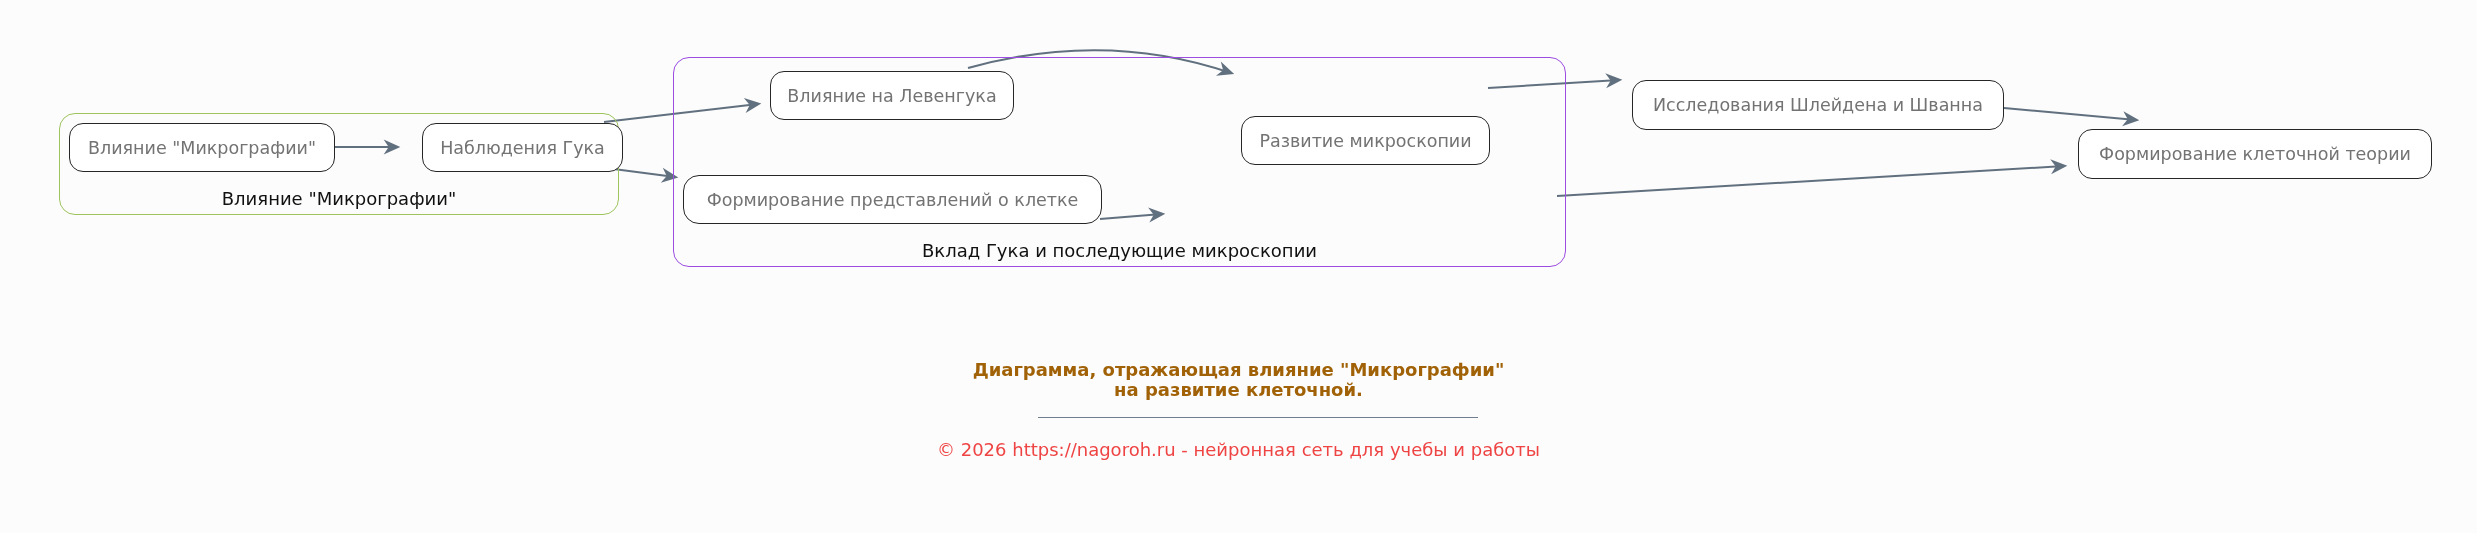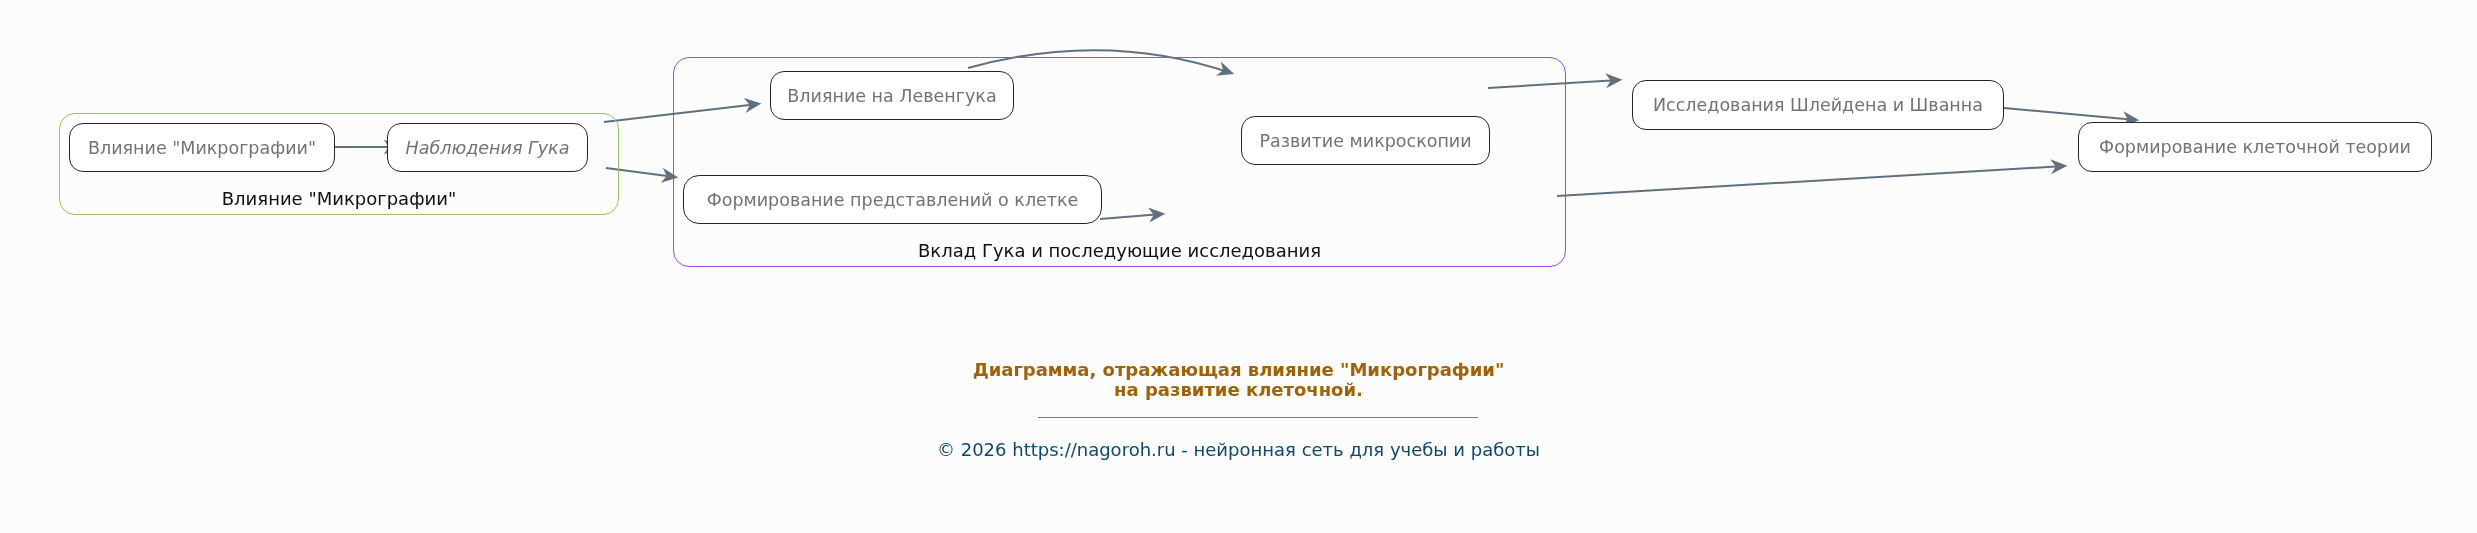--- a/index.html
+++ b/index.html
@@ -29,21 +29,21 @@
     position:absolute;left:0;width:2477px;text-align:center;
   }
   .caption-title{
     top:360px;font-size:18px;font-weight:bold;color:#a16207;line-height:20px;
   }
   .caption-divider{
     position:absolute;top:417px;left:1038px;width:440px;height:0;
     border-top:1.6px solid #707e8f;
   }
   .caption-copyright{
-    top:439px;font-size:18px;color:#0c4a6e;
+    top:439px;font-size:18px;color:#ef4444;
   }
 </style>
 </head>
 <body>
 
 <div class="canvas">
 
   <svg class="edge-layer" width="2477" height="533" viewBox="0 0 2477 533">
     <defs>
       <marker id="arrowhead" viewBox="0 0 12 12" refX="9" refY="6" markerWidth="10" markerHeight="10" orient="auto">
@@ -58,37 +58,37 @@
     <path class="edge" d="M1100,219 L1162,214" marker-end="url(#arrowhead)"></path>
     <path class="edge" d="M2004,108 L2136,120" marker-end="url(#arrowhead)"></path>
     <path class="edge" d="M1557,196 L2064,166" marker-end="url(#arrowhead)"></path>
   </svg>
 
   <div class="group group-green" style="left:59px;top:113px;width:558px;height:100px;">
     <div class="group-label">Влияние "Микрографии"</div>
   </div>
 
   <div class="group group-purple" style="left:673px;top:57px;width:891px;height:208px;">
-    <div class="group-label">Вклад Гука и последующие исследования</div>
+    <div class="group-label">Вклад Гука и последующие микроскопии</div>
   </div>
 
   <div class="node" style="left:69px;top:123px;width:264px;height:47px;">Влияние "Микрографии"</div>
 
-  <div class="node" style="left:387px;top:123px;width:199px;height:47px;font-style:italic;">Наблюдения Гука</div>
+  <div class="node" style="left:422px;top:123px;width:199px;height:47px;">Наблюдения Гука</div>
 
   <div class="node" style="left:770px;top:71px;width:242px;height:47px;">Влияние на Левенгука</div>
 
   <div class="node" style="left:1241px;top:70px;width:247px;height:47px;margin-top:46px;">Развитие микроскопии</div>
 
   <div class="node" style="left:683px;top:175px;width:417px;height:47px;border-radius:16px;">Формирование представлений о клетке</div>
 
 
   <div class="node" style="left:1632px;top:80px;width:370px;height:48px;">Исследования Шлейдена и Шванна</div>
 
-  <div class="node" style="left:2078px;top:122px;width:352px;height:48px;">Формирование клеточной теории</div>
+  <div class="node" style="left:2078px;top:129px;width:352px;height:48px;">Формирование клеточной теории</div>
 
   <div class="caption caption-title">
     <div>Диаграмма, отражающая влияние "Микрографии"</div>
     <div>на развитие клеточной.</div>
   </div>
 
   <div class="caption-divider"></div>
 
   <div class="caption caption-copyright">© 2026 https://nagoroh.ru - нейронная сеть для учебы и работы</div>
 

